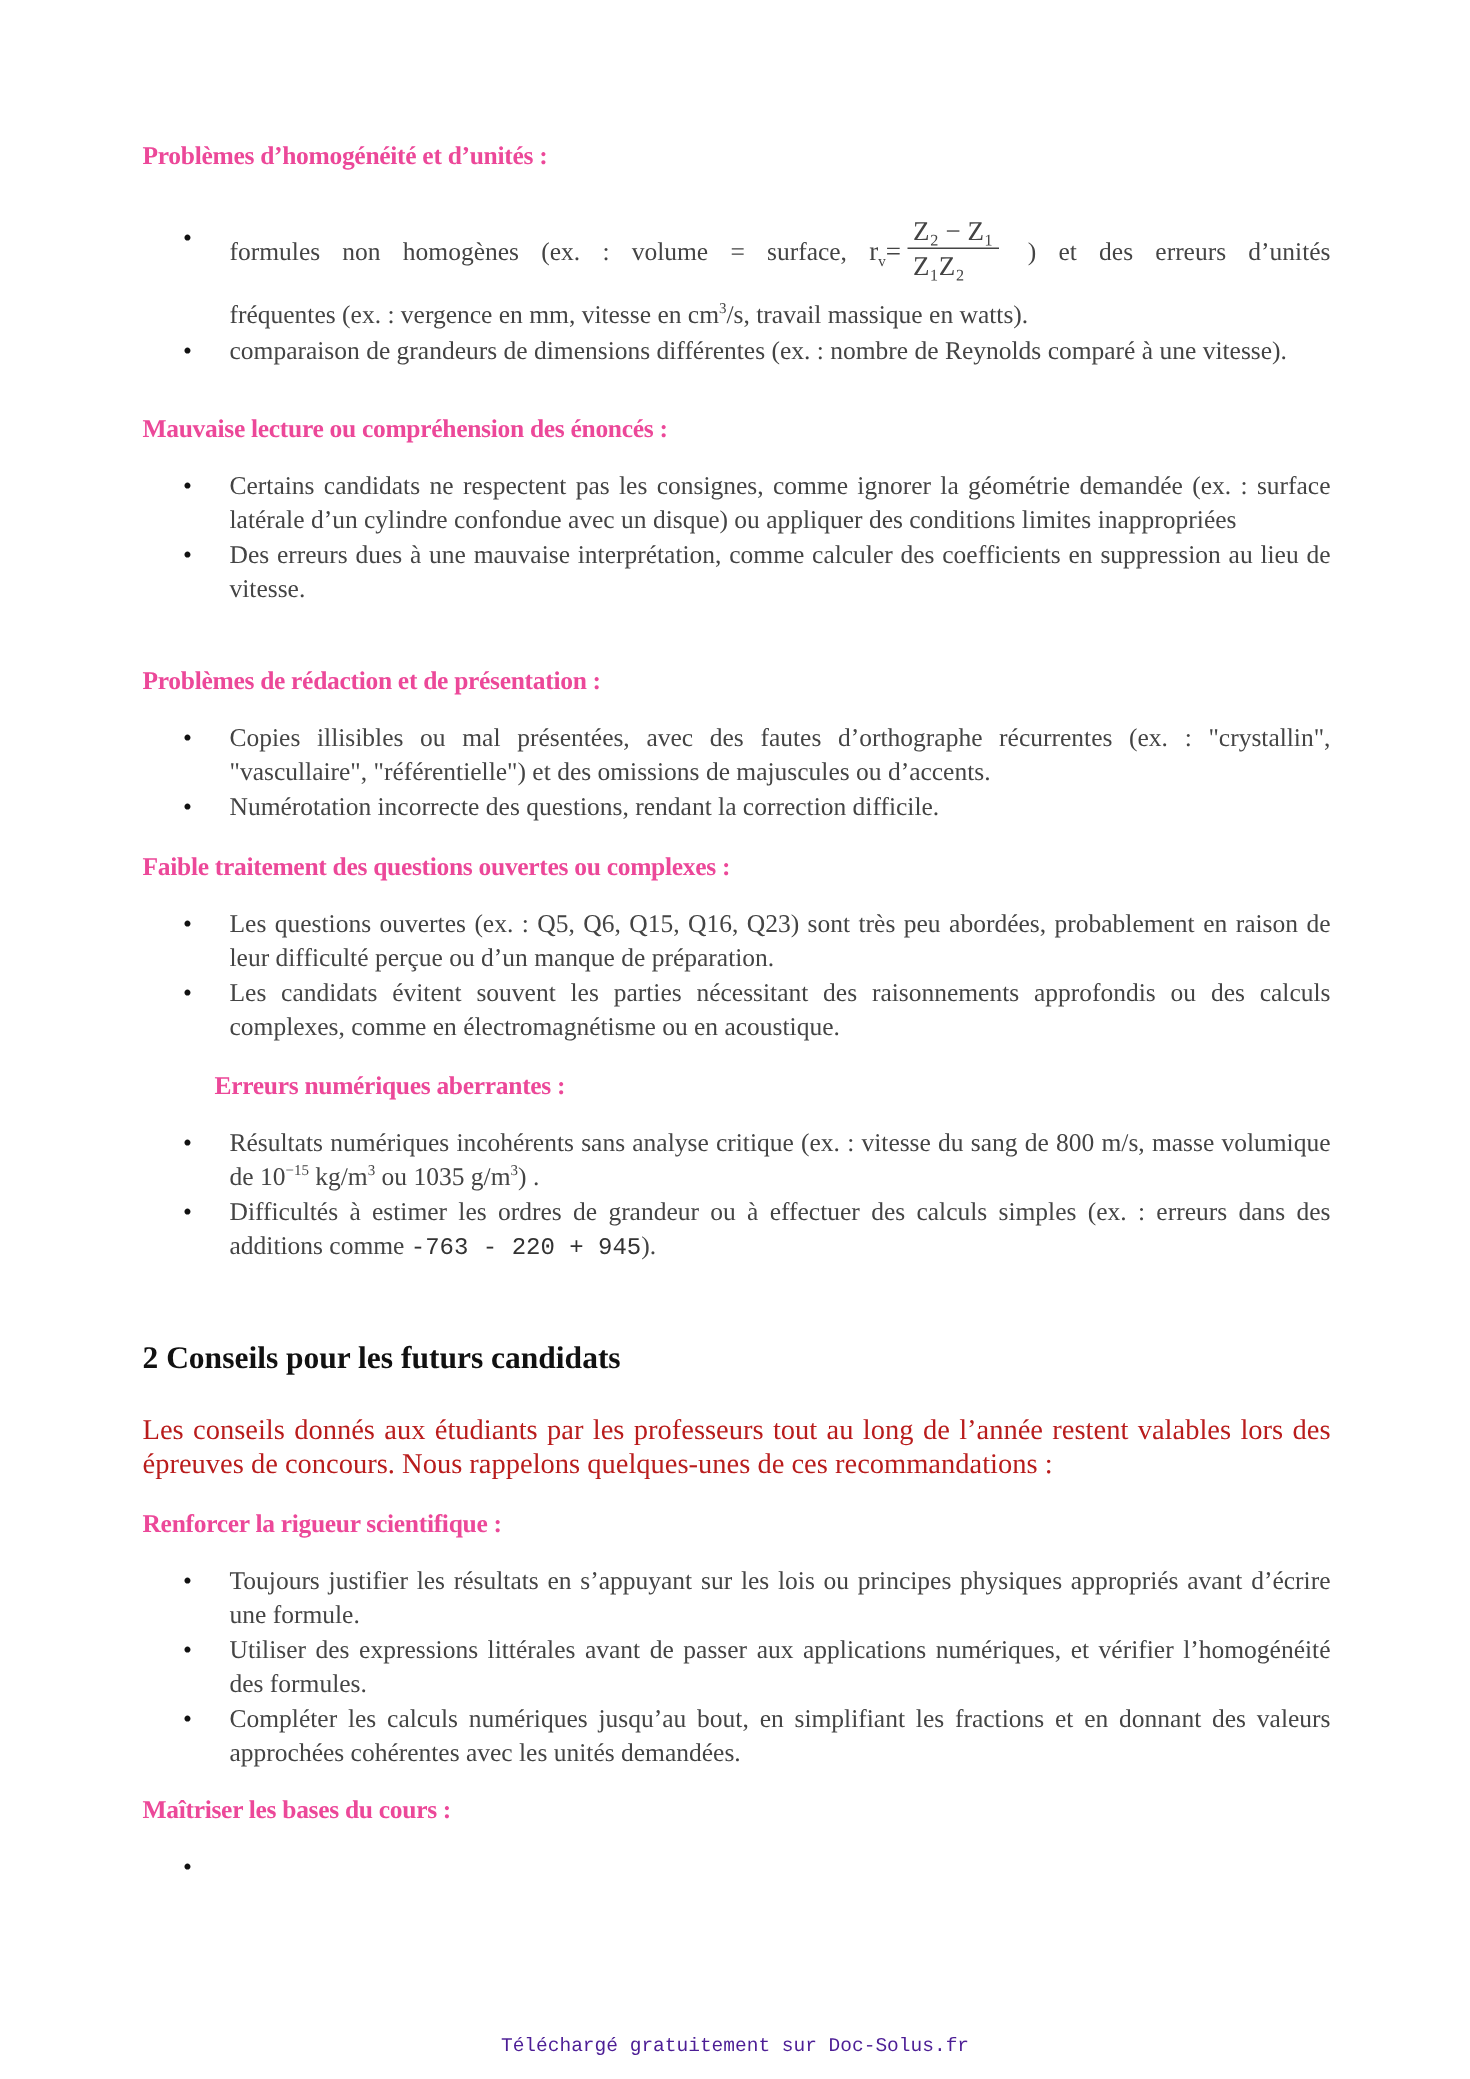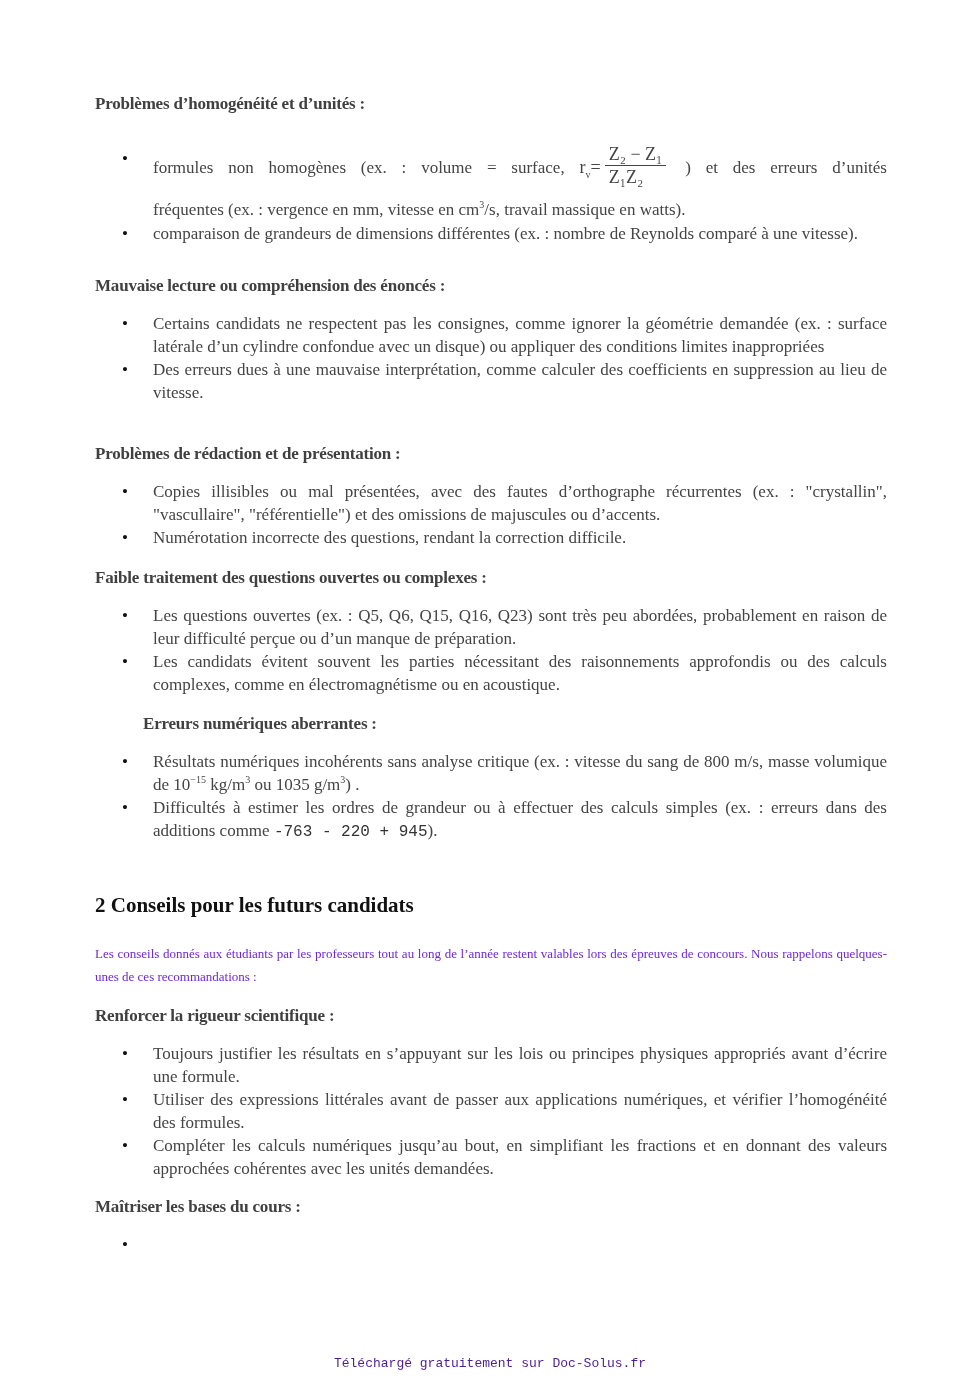--- a/index.html
+++ b/index.html
@@ -4,30 +4,30 @@
 <style>
   html, body { margin: 0; padding: 0; background: #ffffff; }
   body {
     width: 980px; height: 1386px; position: relative; overflow: hidden;
     font-family: "Liberation Serif", "DejaVu Serif", serif;
     color: #333333;
   }
   .page { position: absolute; left: 95px; top: 0; width: 792px; }
   .h3 {
     position: absolute; left: 0;
-    font-weight: bold; font-size: 17px; color: #404040;
+    font-weight: bold; font-size: 17px; color: #ec4899;
     letter-spacing: -0.2px;
   }
   .h2 {
     position: absolute; left: 0;
     font-weight: bold; font-size: 21px; color: #111111;
   }
   .para {
     position: absolute; left: 0; width: 792px;
-    font-size: 13px; line-height: 23px; text-align: justify; color: #6d28d9;
+    font-size: 19px; line-height: 23px; text-align: justify; color: #b91c1c;
   }
   ul.blist { position: absolute; left: 0; margin: 0; padding: 0; list-style: none; width: 792px; }
   ul.blist li {
     position: relative; padding-left: 58px;
     font-size: 17px; line-height: 23px; text-align: justify; color: #444444;
   }
   ul.blist li .bullet {
     position: absolute; left: 27px; top: 0; color: #111; font-size: 17px;
   }
   .mono { font-family: "Liberation Mono", "DejaVu Sans Mono", monospace; font-size: 16px; color: #333; }

